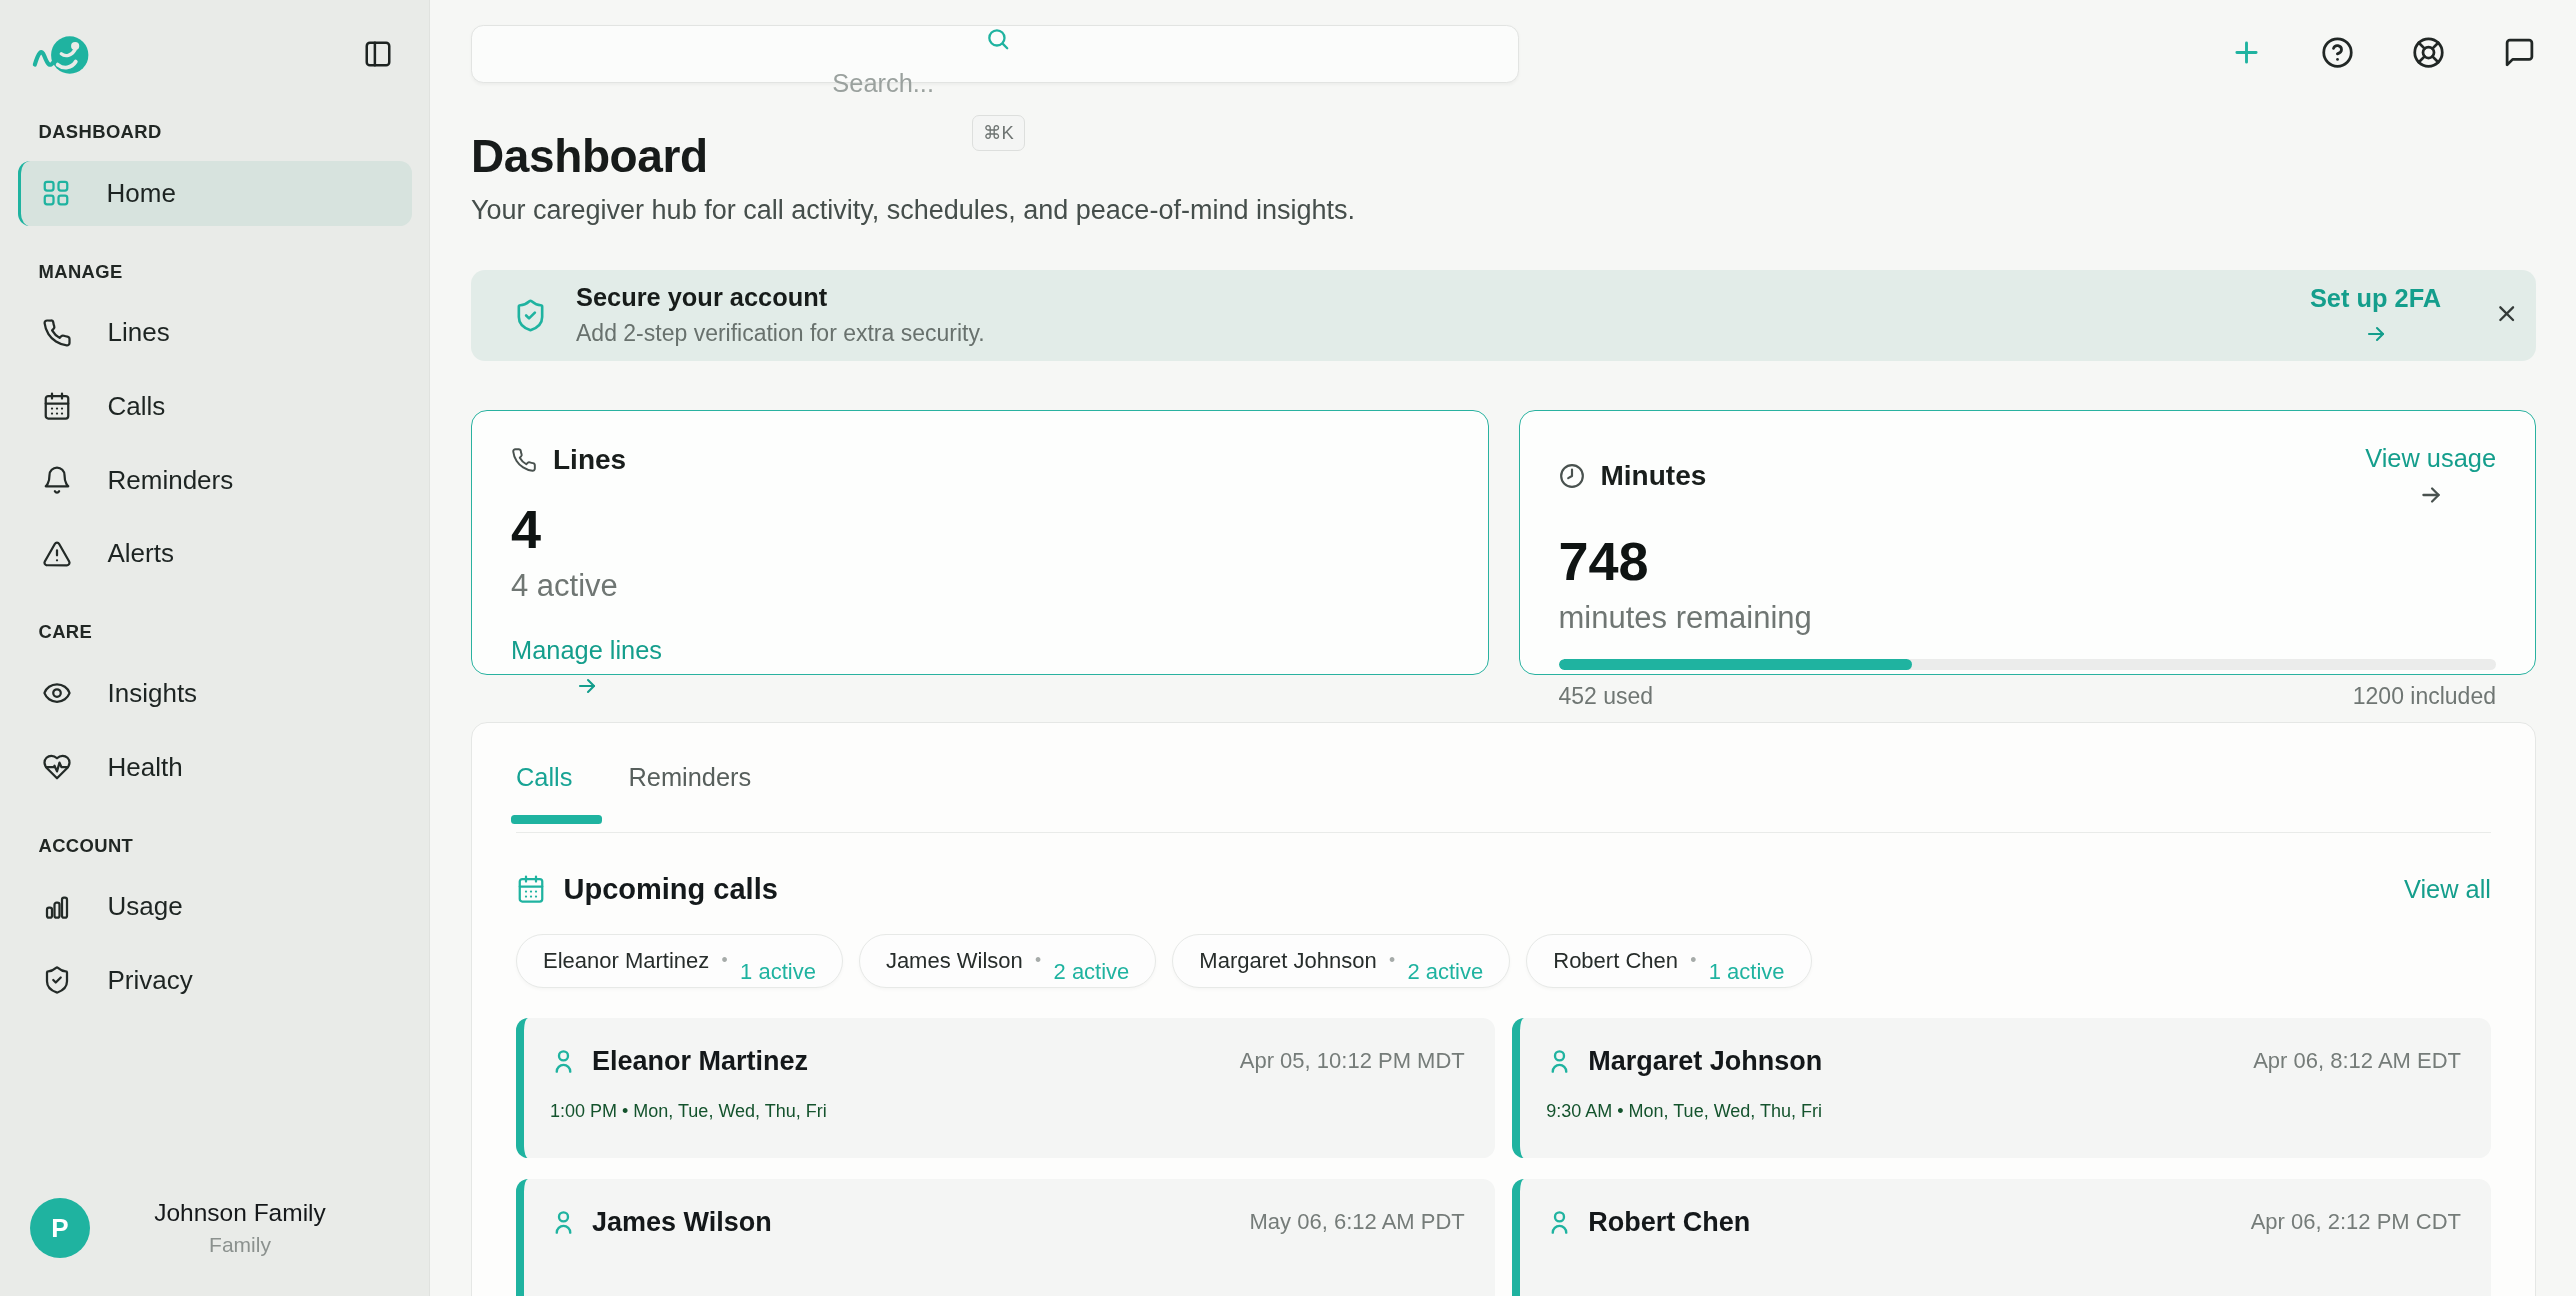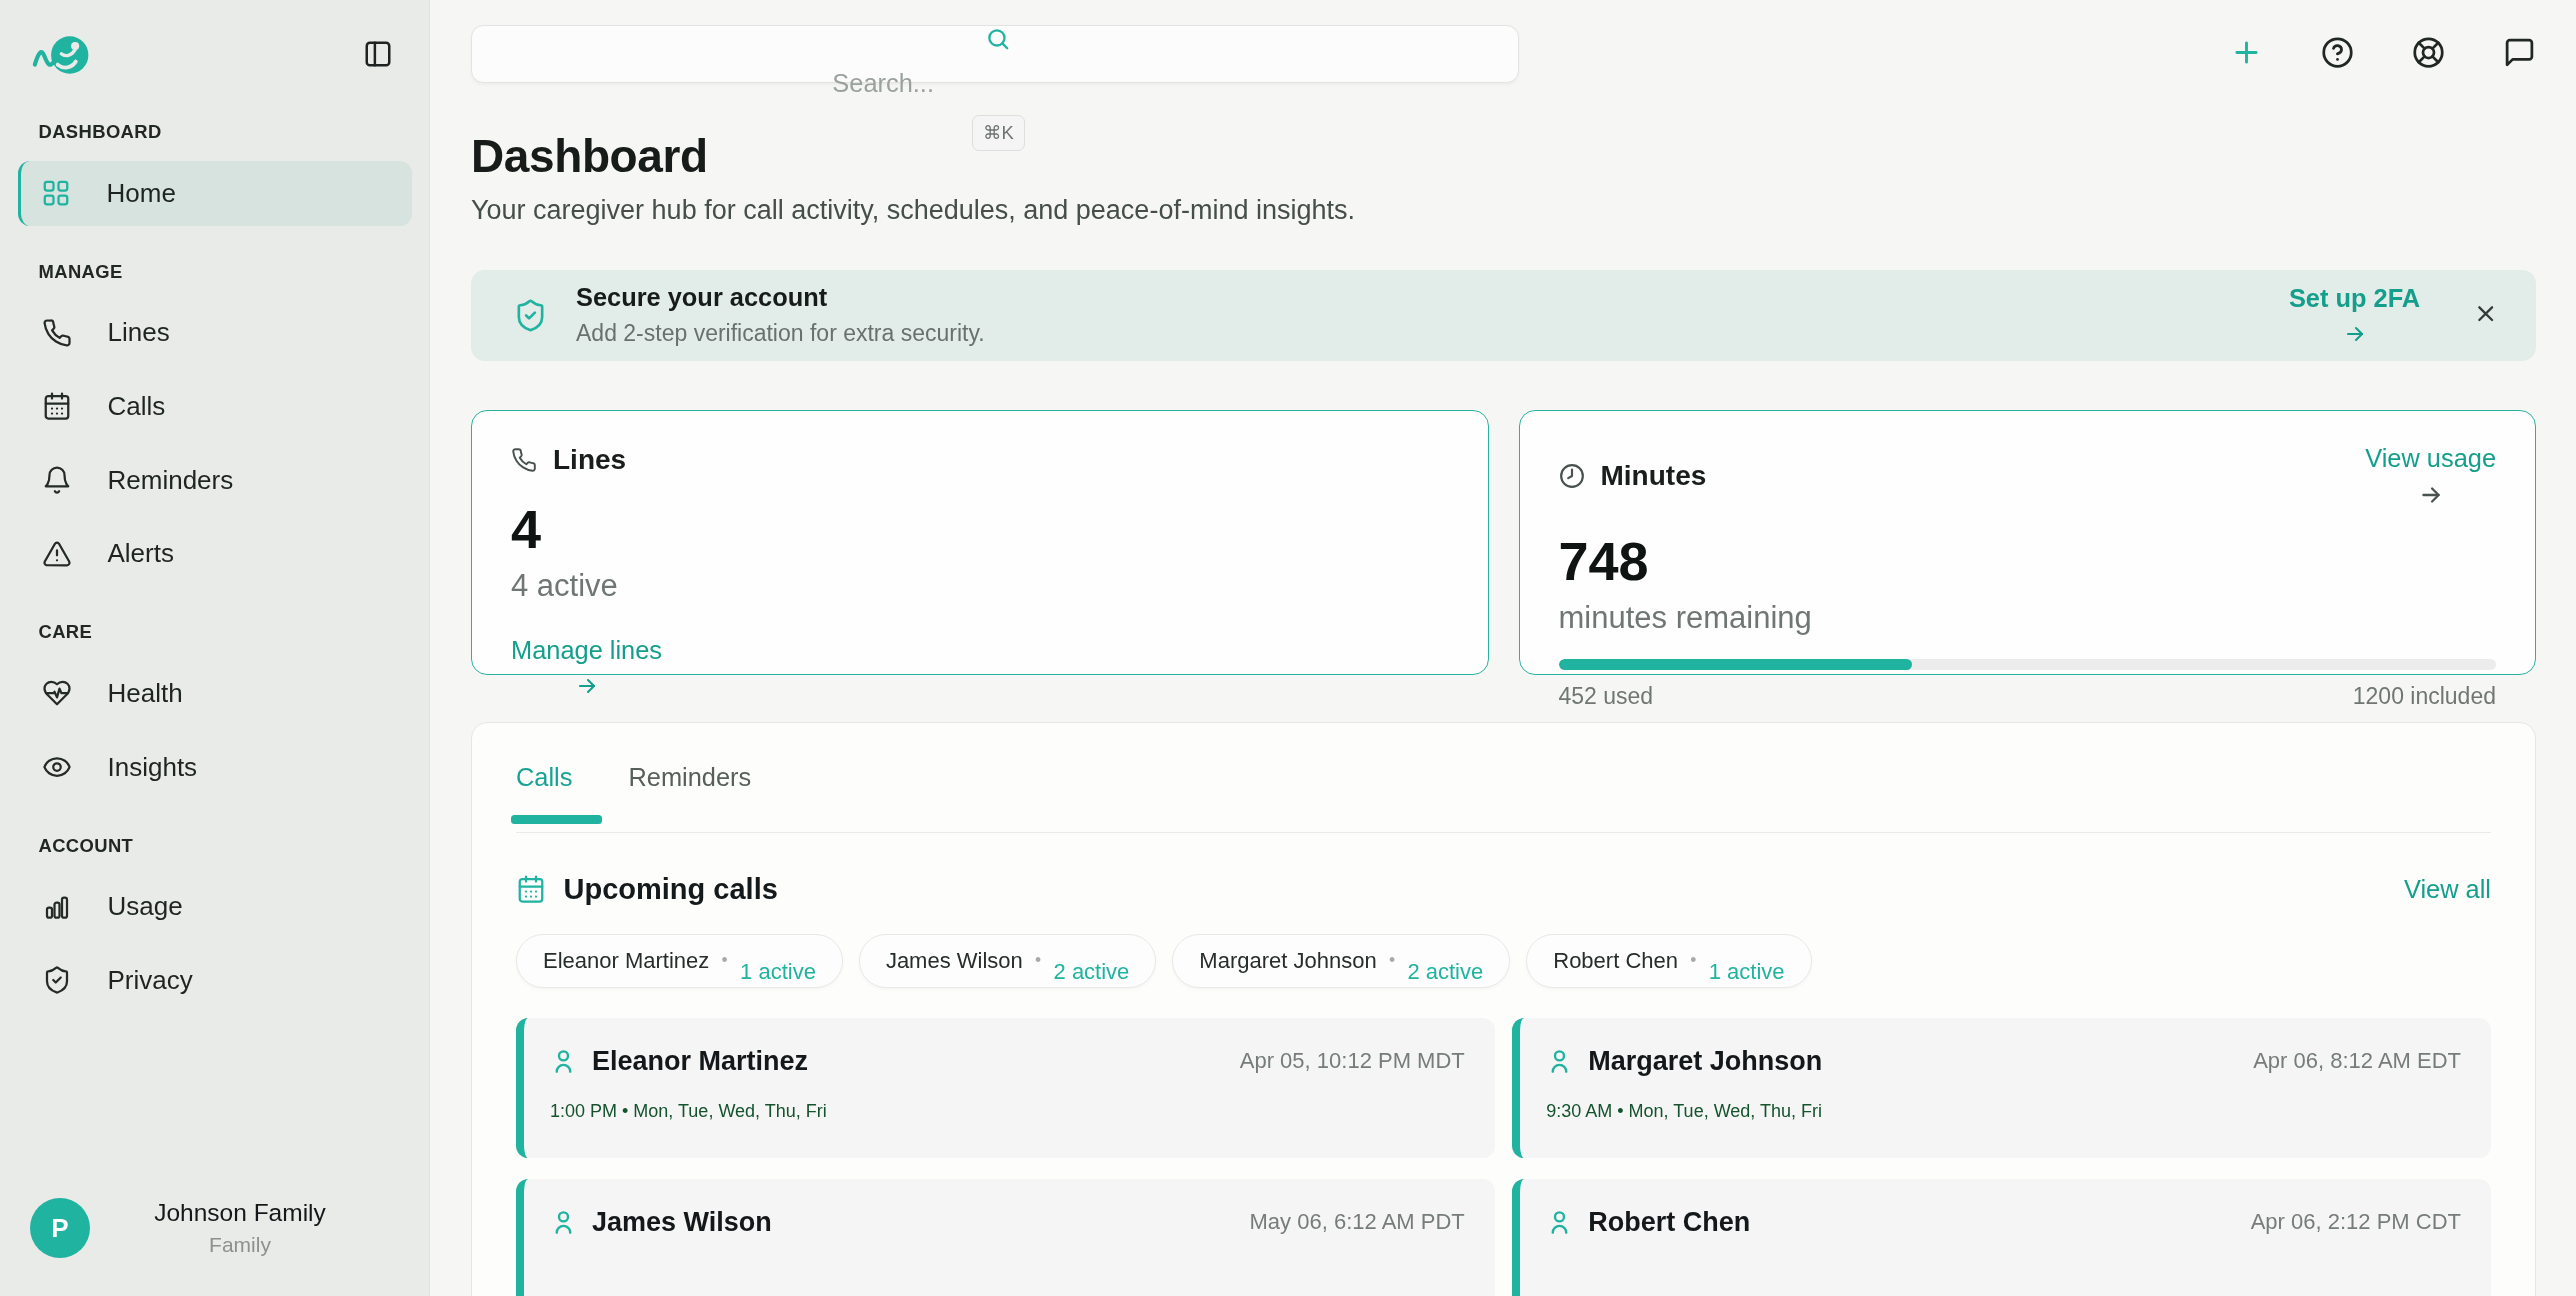--- a/index.html
+++ b/index.html
@@ -74,21 +74,21 @@
   .icon-btn { color:#212725; }
   .icon-btn .ic { width:33px; height:33px; }
   .icon-btn.accent { color:#1fb3a0; }
 
   .page-title { font-size:46px; font-weight:700; color:#171b1a; letter-spacing:-0.4px; margin:0 0 12.3px; }
   .page-sub { font-size:27px; color:#454e4b; margin:0 0 44px; }
 
   
   .banner {
     height:91px; background:#e2ece8; border-radius:14px; display:flex; align-items:center;
-    padding: 0 38px 0 42px; gap: 28px; margin-bottom: 49px;
+    padding: 0 17px 0 42px; gap: 28px; margin-bottom: 49px;
   }
   .banner .ic.shield { width:35px; height:35px; color:#1fb3a0; }
   .banner-title { font-size:25.4px; font-weight:600; color:#171c1a; }
   .banner-sub { font-size:23px; color:#68716d; margin-top:8px; }
   .banner .spacer { flex:1; }
   .link { display:inline-flex; align-items:center; gap:8.8px; color:#149e8c; font-weight:600; font-size:25.4px; cursor:pointer; background:none; border:none; font-family:inherit; padding:0;flex-direction:column; }
   .link .ic { width:24px; height:24px; }
   .close-btn { background:none; border:none; padding:0; cursor:pointer; color:#343a38; margin-left:24.5px; }
   .close-btn .ic { width:25.4px; height:25.4px; }
 
@@ -222,34 +222,34 @@
               </svg>
             </span>
             <span class="nav-text">Alerts</span>
           </div>
         </div>
         <div class="nav-section">
           <div class="nav-label">CARE</div>
           <div class="nav-item">
             <span class="ic ">
               <svg viewBox="0 0 24 24" fill="none" stroke="currentColor" stroke-width="1.8" stroke-linecap="round" stroke-linejoin="round">
+                <path d="M2.06 12.35a1 1 0 0 1 0-.7C3.42 8.1 7.22 5 12 5s8.58 3.1 9.94 6.65a1 1 0 0 1 0 .7C20.58 15.9 16.78 19 12 19s-8.58-3.1-9.94-6.65Z"></path>
+                <circle cx="12" cy="12" r="3"></circle>
+              </svg>
+            </span>
+            <span class="nav-text">Insights</span>
+          </div>
+          <div class="nav-item">
+            <span class="ic ">
+              <svg viewBox="0 0 24 24" fill="none" stroke="currentColor" stroke-width="1.8" stroke-linecap="round" stroke-linejoin="round">
                 <path d="M19 14c1.49-1.46 3-3.21 3-5.5A5.5 5.5 0 0 0 16.5 3c-1.76 0-3 .5-4.5 2-1.5-1.5-2.74-2-4.5-2A5.5 5.5 0 0 0 2 8.5c0 2.3 1.51 4.04 3 5.5l7 7Z"></path>
                 <path d="M3.22 12H9.5l.5-1 2 4.5 2-7 1.5 3.5h5.27"></path>
               </svg>
             </span>
             <span class="nav-text">Health</span>
-          </div>
-          <div class="nav-item">
-            <span class="ic ">
-              <svg viewBox="0 0 24 24" fill="none" stroke="currentColor" stroke-width="1.8" stroke-linecap="round" stroke-linejoin="round">
-                <path d="M2.06 12.35a1 1 0 0 1 0-.7C3.42 8.1 7.22 5 12 5s8.58 3.1 9.94 6.65a1 1 0 0 1 0 .7C20.58 15.9 16.78 19 12 19s-8.58-3.1-9.94-6.65Z"></path>
-                <circle cx="12" cy="12" r="3"></circle>
-              </svg>
-            </span>
-            <span class="nav-text">Insights</span>
           </div>
         </div>
         <div class="nav-section">
           <div class="nav-label">ACCOUNT</div>
           <div class="nav-item">
             <span class="ic ">
               <svg viewBox="0 0 24 24" fill="none" stroke="currentColor" stroke-width="1.8" stroke-linecap="round" stroke-linejoin="round">
                 <rect x="4" y="12.5" width="4" height="8" rx="1.6"></rect>
                 <rect x="10" y="8.5" width="4" height="12" rx="1.6"></rect>
                 <rect x="16" y="4.5" width="4" height="16" rx="1.6"></rect>

